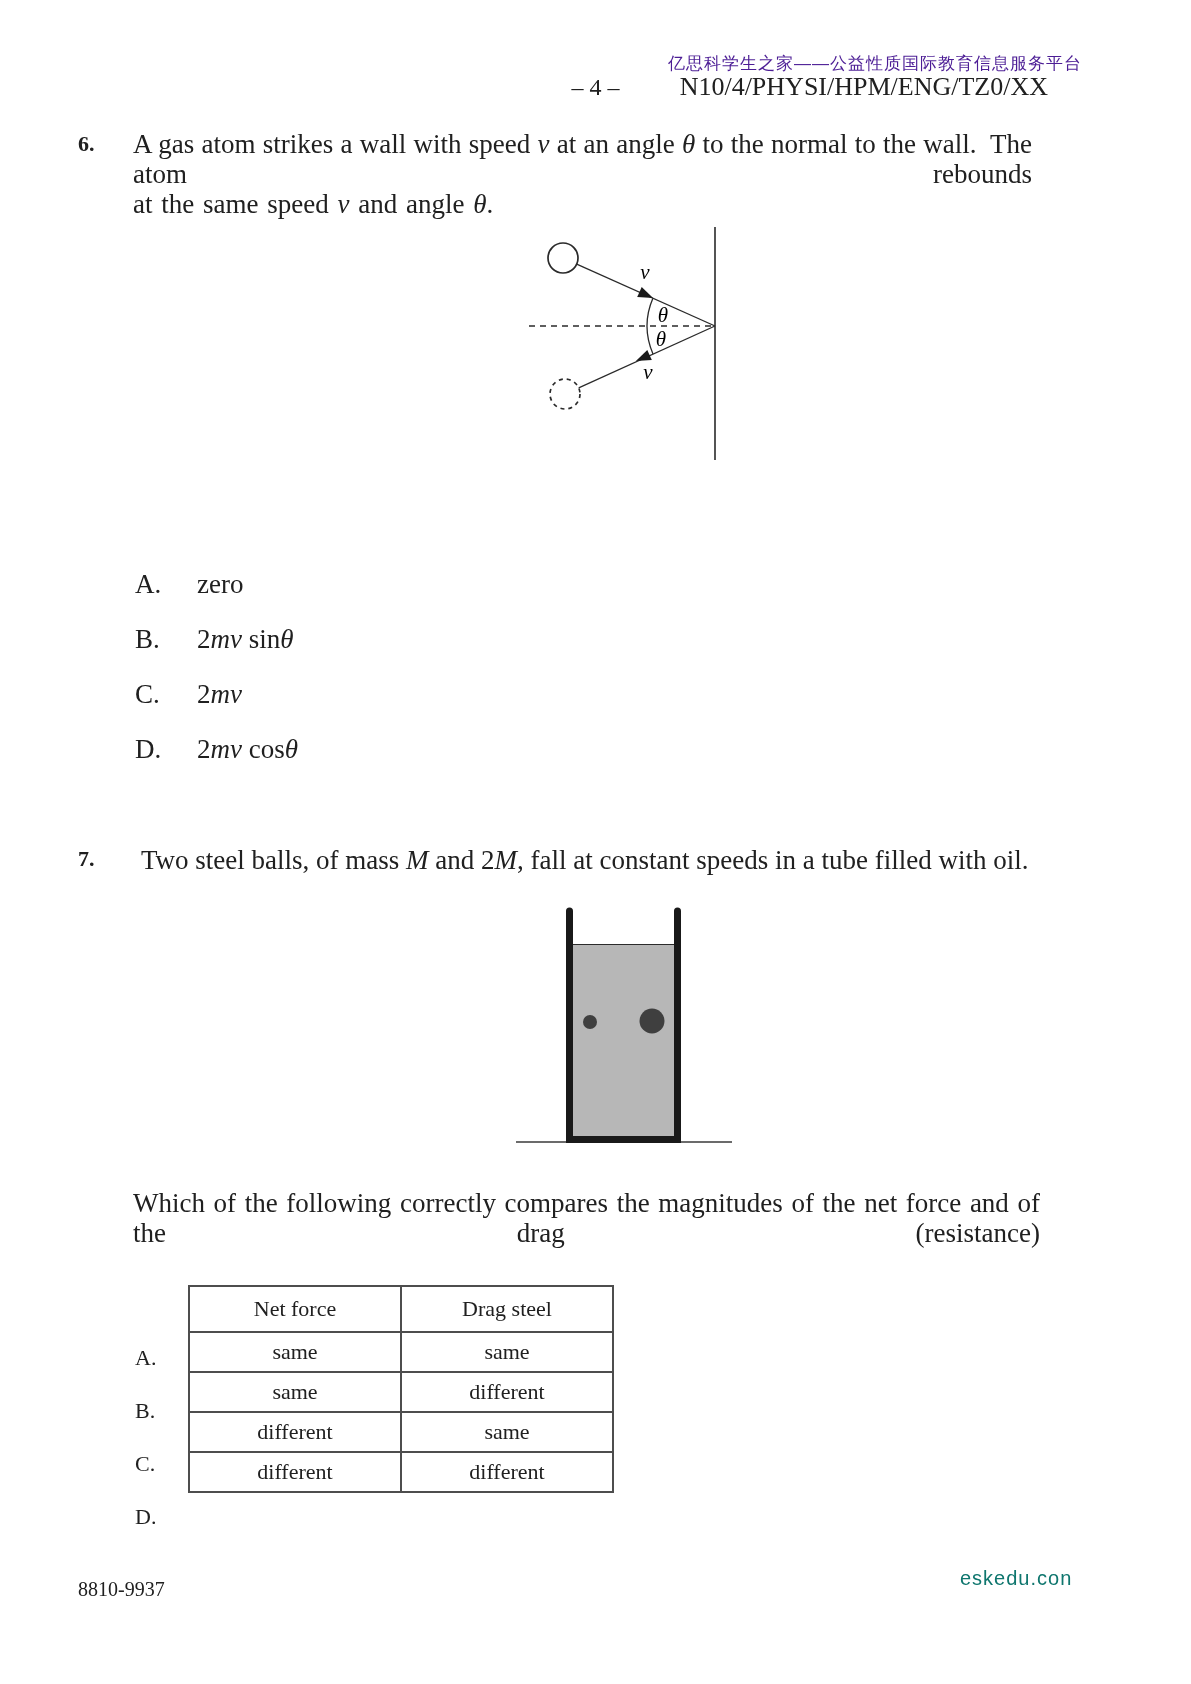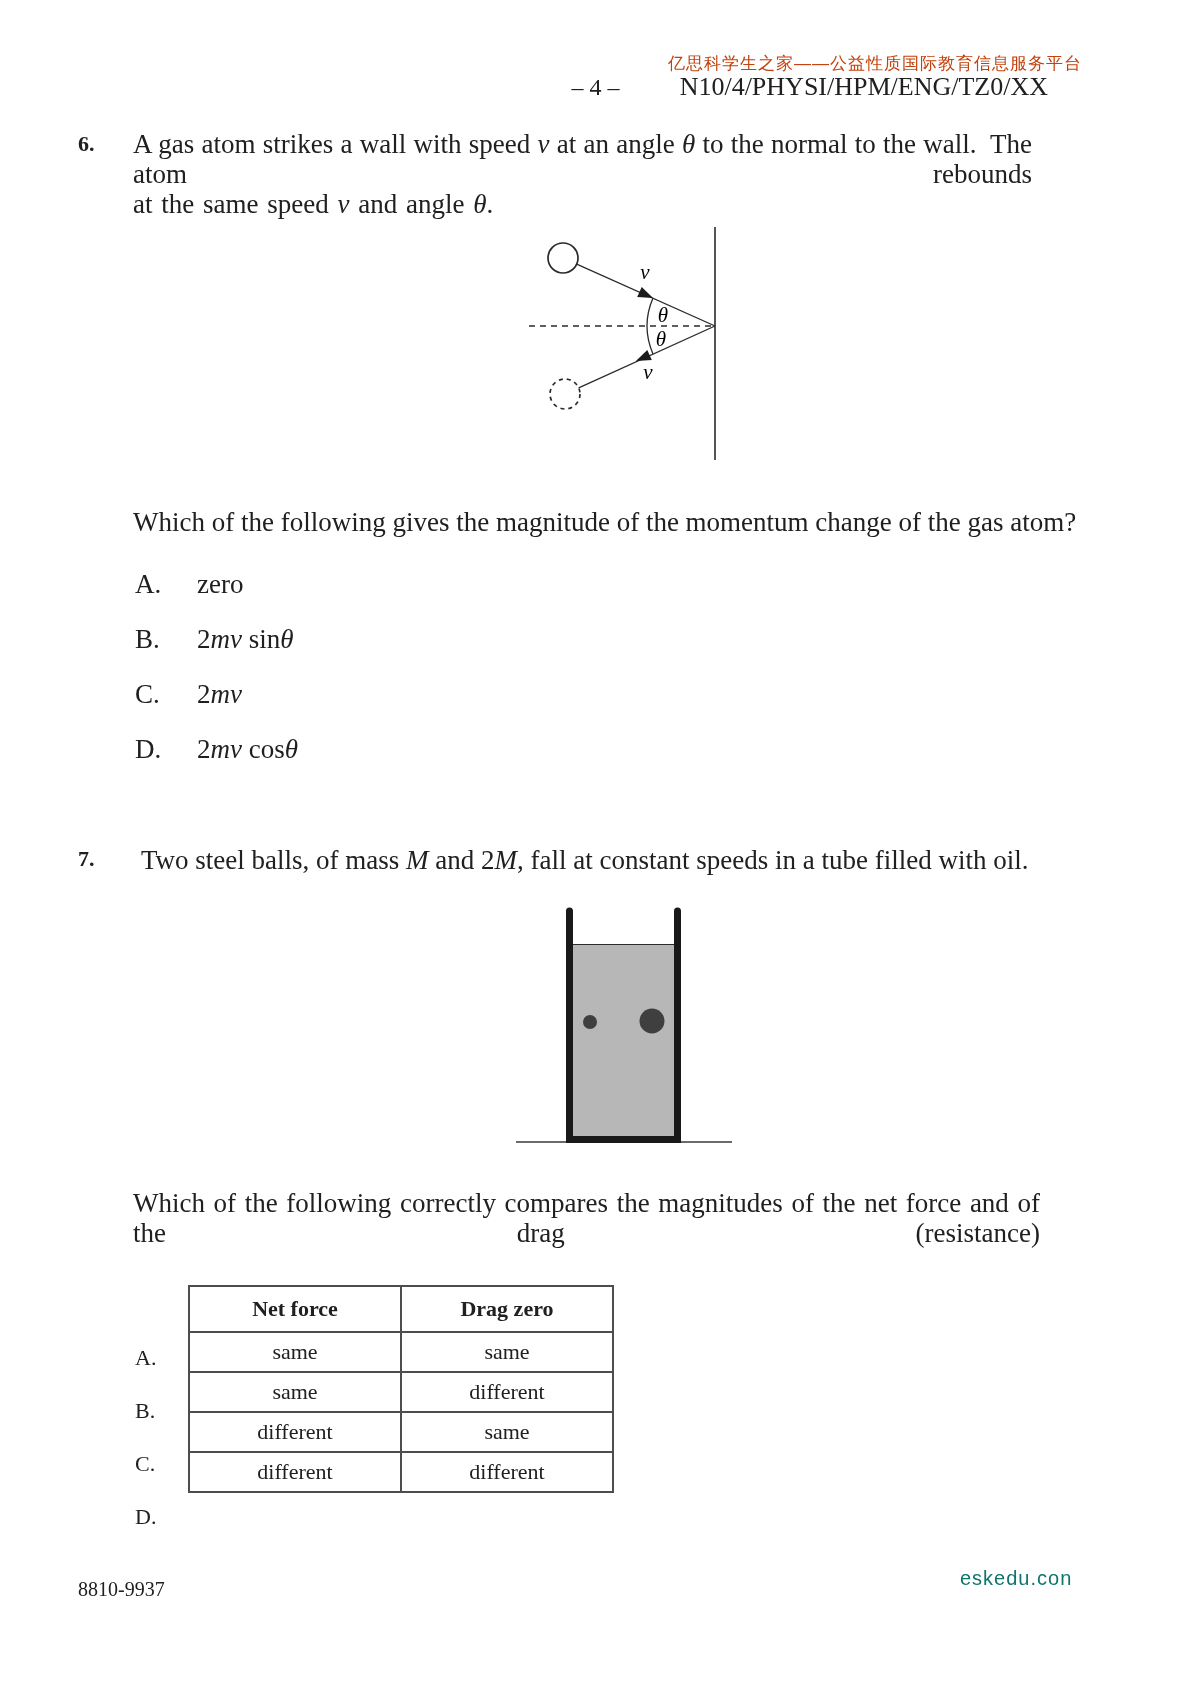--- a/index.html
+++ b/index.html
@@ -6,41 +6,41 @@
   .page {
     position:relative; width:1191px; height:1684px; margin:0 auto;
     background:#ffffff; color:#202020;
     font-family:"Liberation Serif", serif; overflow:hidden;
   }
   .abs { position:absolute; }
   .it  { font-style:italic; }
 
   .header-cn {
     left:668px; top:52px; font-family:"Liberation Sans", sans-serif;
-    font-size:17px; color:#c2410c; letter-spacing:1px;
+    font-size:17px; color:#4c1d95; letter-spacing:1px;
   }
   .page-num  { left:50%; transform:translateX(-50%); top:74px; font-size:24px; }
   .exam-code { right:143px; top:72px; font-size:26px; }
 
   .qnum { font-size:22px; font-weight:bold; }
   .stem, .qtext, .optval, .optletter { font-size:27px; line-height:30px; }
 
   .jline { text-align:justify; text-align-last:justify; }
   .stem-block { left:133px; width:899px; }
   .q7q-block  { left:133px; width:907px; }
 
   .opt-row { left:135px; }
   .opt-row .optletter { display:inline-block; width:62px; }
 
   .ctable { border-collapse:collapse; }
   .ctable th, .ctable td {
     border:2px solid #4d4d4d; width:212px; text-align:center;
     font-size:22px; padding:0; box-sizing:border-box;
   }
-  .ctable th { height:46px; font-weight:bold; }
+  .ctable th { height:46px; font-weight:normal; }
   .ctable td { height:40px; font-weight:normal;border-radius:18px; }
 
   .tletter { left:135px; font-size:22px; line-height:30px; }
 
   .footer-code { left:78px; top:1578px; font-size:20px; }
   .watermark {
     left:960px; top:1567px; font-family:"Liberation Sans", sans-serif;
     font-size:20px; color:#0f766e; letter-spacing:1px;
   }
 
@@ -70,21 +70,20 @@
     <polygon points="233.1,98.1 217.2,97.0 221.7,87.0" fill="#1a1a1a"></polygon>
     <line x1="295" y1="126" x2="158.7" y2="187.8" stroke="#2a2a2a" stroke-width="1.3"></line>
     <polygon points="215.9,161.1 227.3,149.9 231.8,159.9" fill="#1a1a1a"></polygon>
     <path d="M 232.9 98.3 Q 221 126 233 154.1" fill="none" stroke="#2a2a2a" stroke-width="1.3"></path>
     <text x="225" y="79" text-anchor="middle">v</text>
     <text x="228" y="179" text-anchor="middle">v</text>
     <text x="243" y="122" text-anchor="middle">θ</text>
     <text x="241" y="146" text-anchor="middle">θ</text>
   </svg>
 
-  <div class="abs qtext" style="left:133px; top:507px;">Which of the following gives the magnitude of the momentum change of the gas atom?</div>
 
   <div class="abs opt-row" style="top:569px;">
     <span class="optletter">A.</span><span class="optval">zero</span>
   </div>
   <div class="abs opt-row" style="top:624px;">
     <span class="optletter">B.</span><span class="optval"><span>2</span><span class="it">mv</span><span> sin</span><span class="it">θ</span></span>
   </div>
   <div class="abs opt-row" style="top:679px;">
     <span class="optletter">C.</span><span class="optval"><span>2</span><span class="it">mv</span></span>
   </div>
@@ -110,21 +109,21 @@
 
   <div class="abs tletter" style="top:1343px;">A.</div>
   <div class="abs tletter" style="top:1396px;">B.</div>
   <div class="abs tletter" style="top:1449px;">C.</div>
   <div class="abs tletter" style="top:1502px;">D.</div>
 
   <table class="abs ctable" style="left:188px; top:1285px;">
     <thead>
       <tr>
         <th>Net force</th>
-        <th>Drag zero</th>
+        <th>Drag steel</th>
       </tr>
     </thead>
     <tbody>
       <tr>
         <td>same</td>
         <td>same</td>
       </tr>
       <tr>
         <td>same</td>
         <td>different</td>

